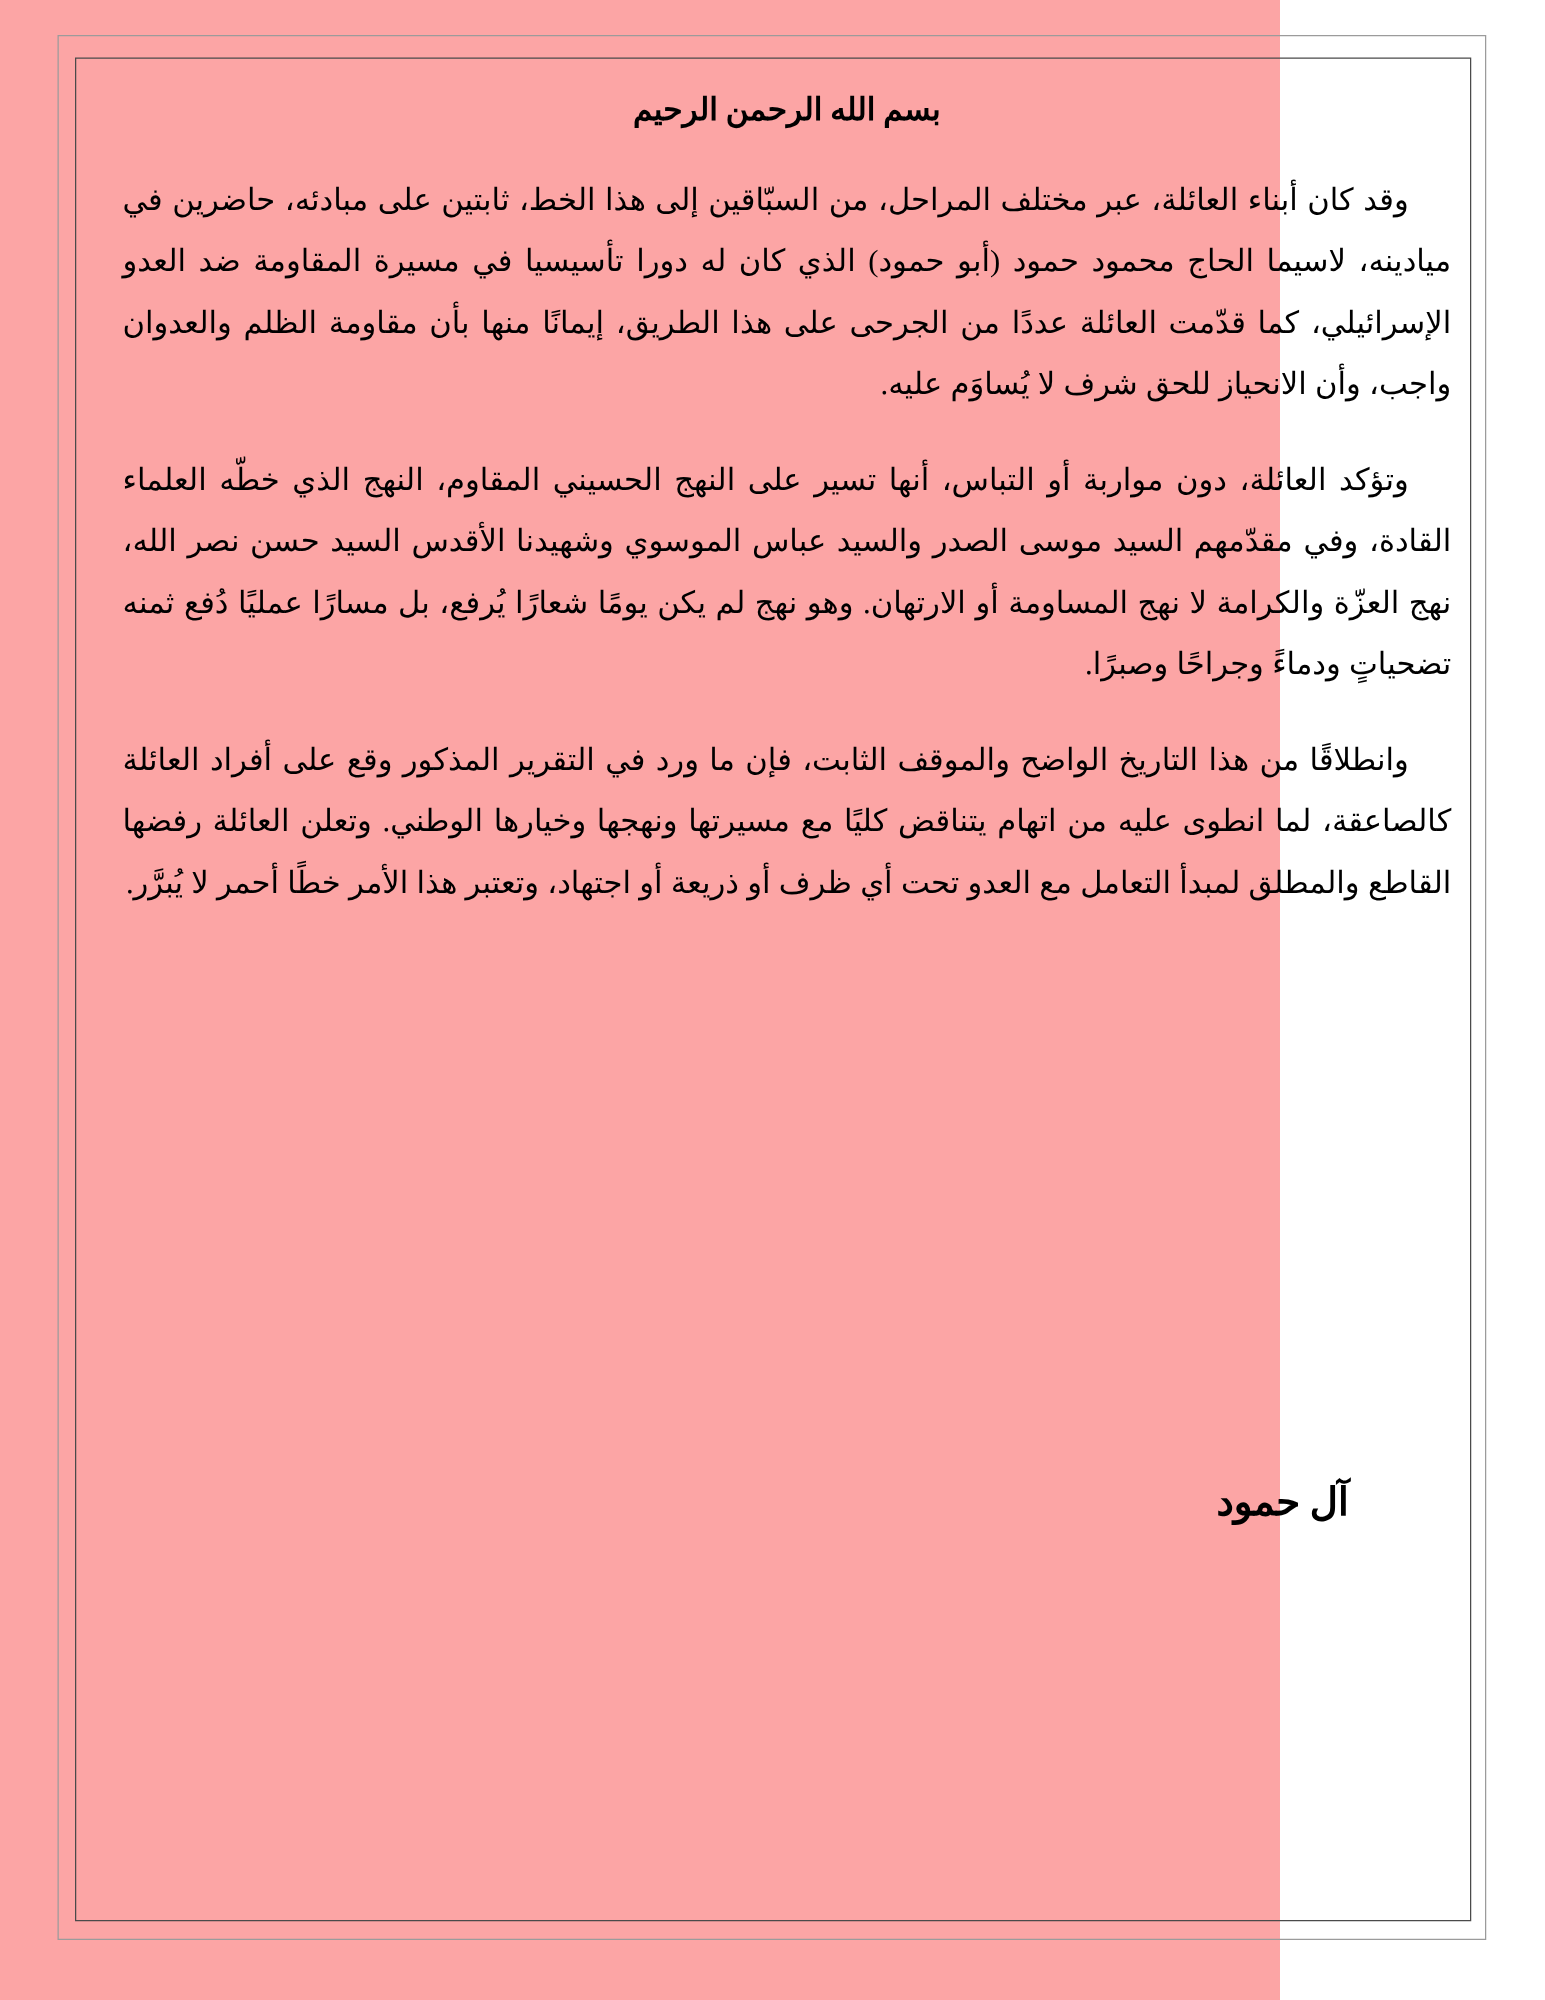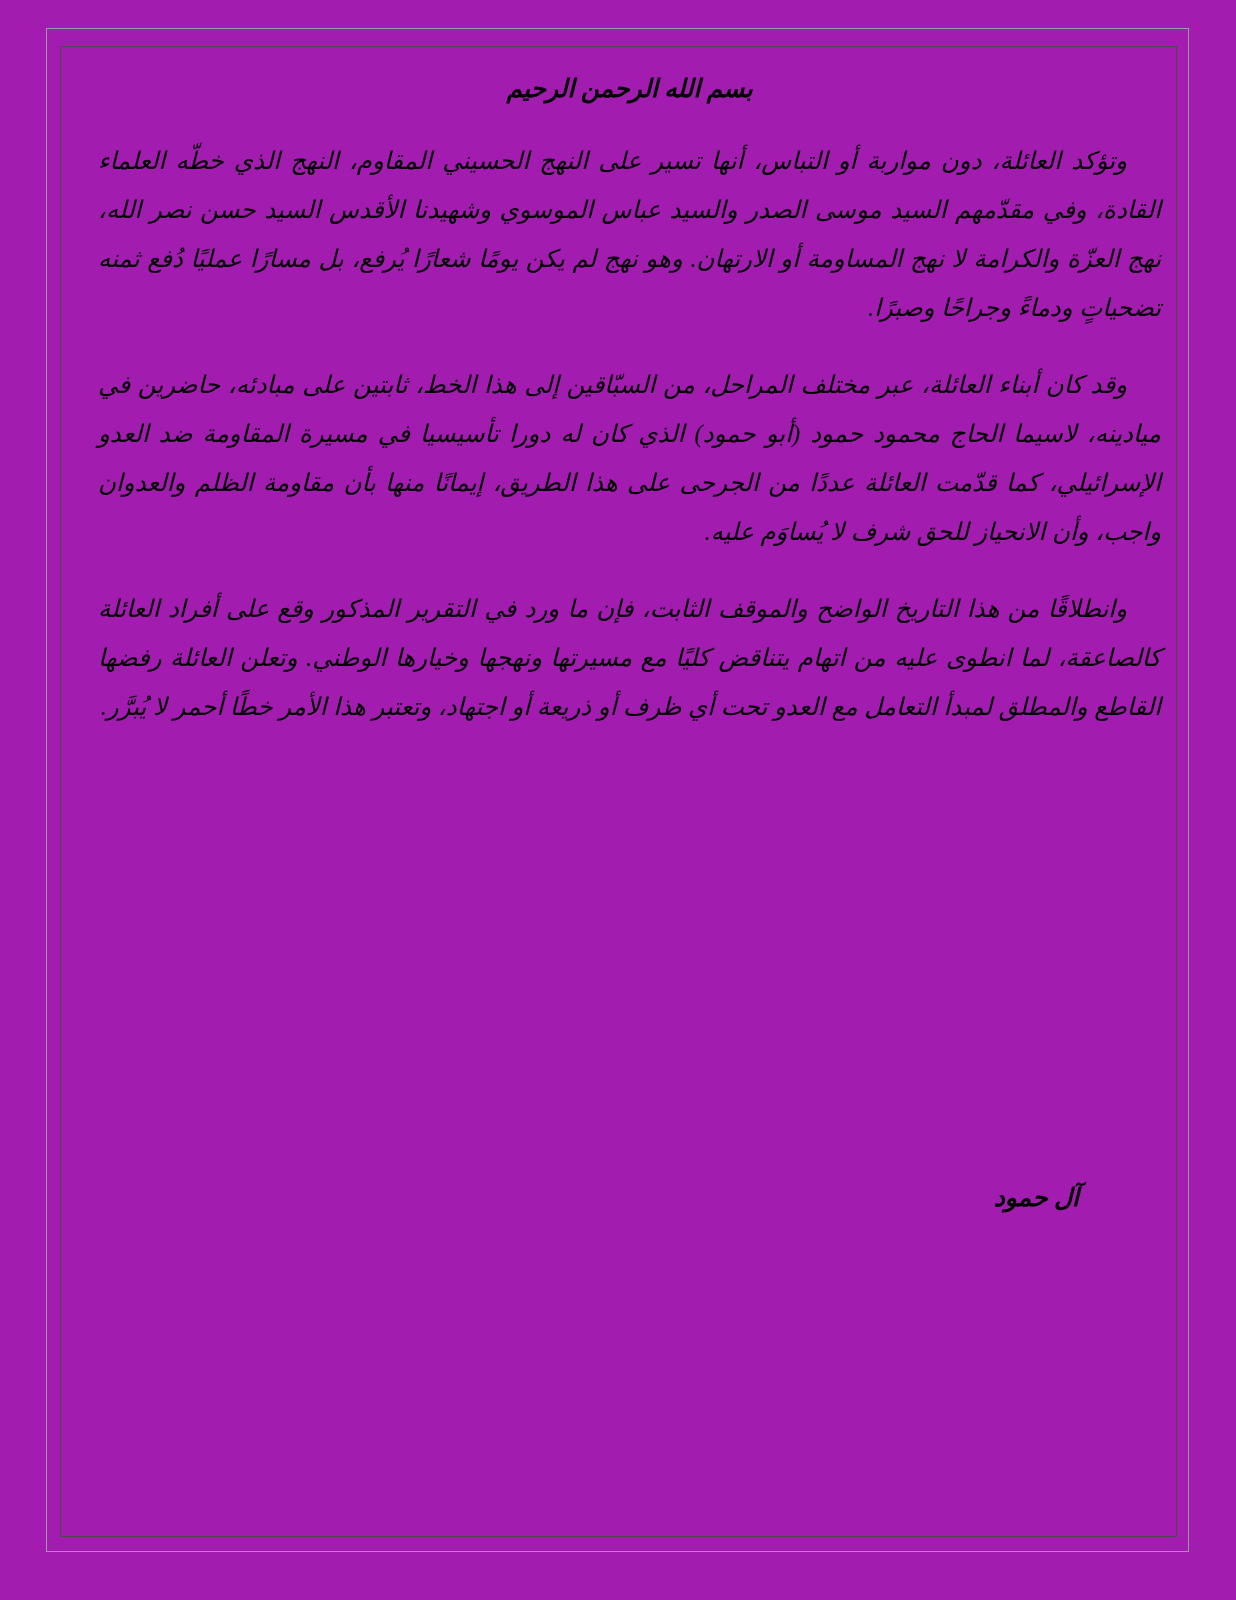--- a/index.html
+++ b/index.html
@@ -14,24 +14,23 @@
     font-family: "Liberation Serif", "DejaVu Serif", serif;
     color: #000000;
     overflow: hidden;
   }
 
   
   .page {
     position: absolute;
     left: 0;
     top: 0;
-    width: 1236px;
+    width: 1024px;
     height: 1600px;
-    background: #a21caf;
-    font-style: italic;
+    background: #fca5a5;
   }
 
   .border-outer {
     position: absolute;
     left: 46px;
     top: 28px;
     width: 1143px;
     height: 1524px;
     border: 1px solid #9b9b9b;
     box-sizing: border-box;
@@ -92,42 +91,42 @@
     position: absolute;
     left: 98px;
     top: 1180px;
     width: 1063px;
     direction: rtl;
   }
 
   .signature {
     display: inline-block;
     margin-right: 82px;
-    font-size: 25px;
+    font-size: 31px;
     font-weight: bold;
     line-height: 1.4;
   }
 </style>
 </head>
 <body>
 
 <div class="page">
 
   <div class="border-outer"></div>
   <div class="border-inner"></div>
 
   <div class="content">
 
     <div class="basmala">بسم الله الرحمن الرحيم</div>
 
 
 
+    <p class="para">وقد كان أبناء العائلة، عبر مختلف المراحل، من السبّاقين إلى هذا الخط، ثابتين على مبادئه، حاضرين في ميادينه، لاسيما الحاج محمود حمود (أبو حمود) الذي كان له دورا تأسيسيا في مسيرة المقاومة ضد العدو الإسرائيلي، كما قدّمت العائلة عددًا من الجرحى على هذا الطريق، إيمانًا منها بأن مقاومة الظلم والعدوان واجب، وأن الانحياز للحق شرف لا يُساوَم عليه.</p>
+
     <p class="para">وتؤكد العائلة، دون مواربة أو التباس، أنها تسير على النهج الحسيني المقاوم، النهج الذي خطّه العلماء القادة، وفي مقدّمهم السيد موسى الصدر والسيد عباس الموسوي وشهيدنا الأقدس السيد حسن نصر الله، نهج العزّة والكرامة لا نهج المساومة أو الارتهان. وهو نهج لم يكن يومًا شعارًا يُرفع، بل مسارًا عمليًا دُفع ثمنه تضحياتٍ ودماءً وجراحًا وصبرًا.</p>
-
-    <p class="para">وقد كان أبناء العائلة، عبر مختلف المراحل، من السبّاقين إلى هذا الخط، ثابتين على مبادئه، حاضرين في ميادينه، لاسيما الحاج محمود حمود (أبو حمود) الذي كان له دورا تأسيسيا في مسيرة المقاومة ضد العدو الإسرائيلي، كما قدّمت العائلة عددًا من الجرحى على هذا الطريق، إيمانًا منها بأن مقاومة الظلم والعدوان واجب، وأن الانحياز للحق شرف لا يُساوَم عليه.</p>
 
     <p class="para">وانطلاقًا من هذا التاريخ الواضح والموقف الثابت، فإن ما ورد في التقرير المذكور وقع على أفراد العائلة كالصاعقة، لما انطوى عليه من اتهام يتناقض كليًا مع مسيرتها ونهجها وخيارها الوطني. وتعلن العائلة رفضها القاطع والمطلق لمبدأ التعامل مع العدو تحت أي ظرف أو ذريعة أو اجتهاد، وتعتبر هذا الأمر خطًا أحمر لا يُبرَّر.</p>
 
 
   </div>
 
   <div class="signature-wrap">
     <span class="signature">آل حمود</span>
   </div>
 

